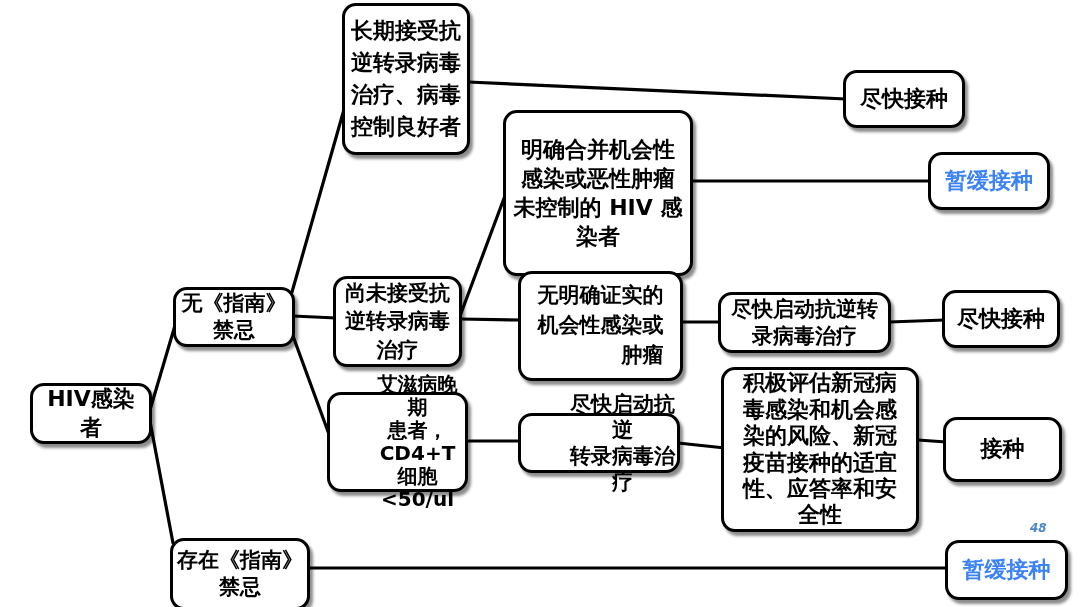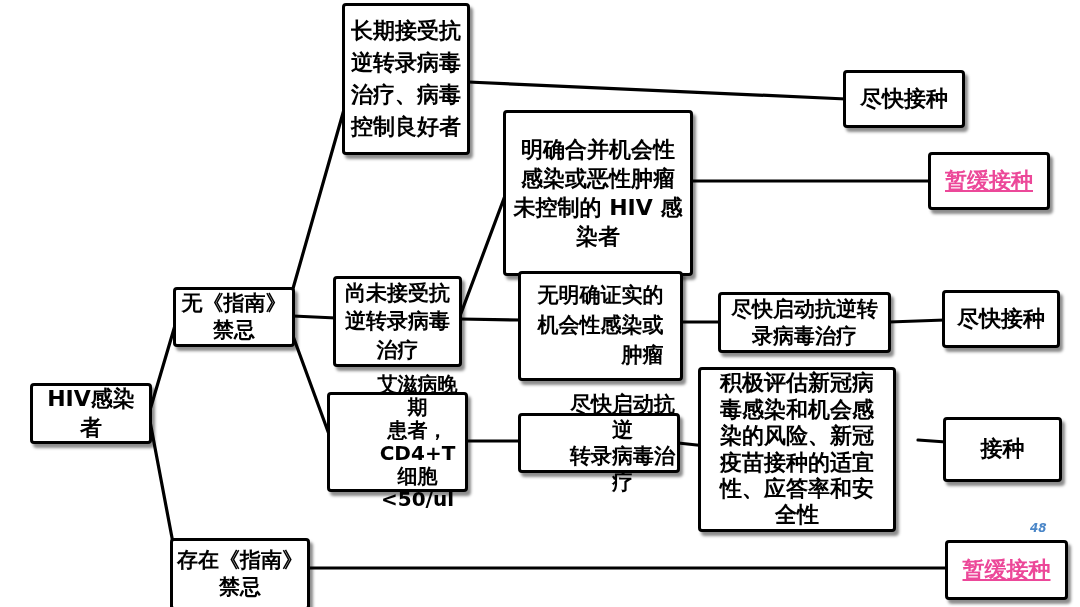--- a/index.html
+++ b/index.html
@@ -9,47 +9,47 @@
     background:#ffffff;
     overflow:hidden;
     font-family:"DejaVu Sans","Liberation Sans",sans-serif;
   }
   #connectors{position:absolute;left:0;top:0;width:1080px;height:607px;z-index:1;}
   .node{
     position:absolute;
     box-sizing:border-box;
     background:#ffffff;
     border:3.5px solid #000000;
-    border-radius:4px;
+    border-radius:14px;
     box-shadow:3px 4px 3px rgba(0,0,0,0.45);
     display:flex;align-items:center;justify-content:center;
     text-align:center;
     font-weight:bold;
     color:#000000;
     white-space:pre-line;
     line-height:1.3;
     z-index:2;
   }
-  .node.red{color:#ec4899;text-decoration:underline;}
+  .node.red{color:#3b82f6;}
   #page-number{
     position:absolute;left:1030px;top:521px;z-index:1;
     color:#4A86C8;font-size:12px;font-style:italic;font-weight:bold;
   }
   
   #n-hiv-root        {left:30px;  top:383px; width:122px; height:61px;  font-size:22px;}
   #n-no-contra       {left:173px; top:287px; width:122px; height:60px;  font-size:21px;}
   #n-has-contra      {left:170px; top:538px; width:140px; height:72px;  font-size:21px;}
   #n-long-art        {left:342px; top:3px;   width:128px; height:152px; font-size:22px; line-height:1.45;}
   #n-not-art         {left:333px; top:276px; width:129px; height:91px;  font-size:21px; line-height:1.35;}
   #n-late-aids       {left:327px; top:392px; width:141px; height:100px; font-size:20px; line-height:1.15;padding-left:40px;}
   #n-oi-tumor        {left:503px; top:110px; width:190px; height:166px; font-size:22px; line-height:1.32;}
   #n-no-oi           {left:518px; top:271px; width:165px; height:110px; font-size:21px; line-height:1.42;text-align:right;}
   #n-start-art-1     {left:718px; top:292px; width:173px; height:61px;  font-size:21px; line-height:1.25;}
   #n-start-art-2     {left:518px; top:413px; width:162px; height:60px;  font-size:21px; line-height:1.25;padding-left:47px;}
-  #n-evaluate        {left:698px; top:367px; width:198px; height:165px; font-size:22px; line-height:1.2;}
+  #n-evaluate        {left:721px; top:367px; width:198px; height:165px; font-size:22px; line-height:1.2;}
   #n-vaccinate-soon-1{left:843px; top:70px;  width:122px; height:58px;  font-size:22px;}
   #n-postpone-1      {left:928px; top:152px; width:122px; height:58px;  font-size:22px;}
   #n-vaccinate-soon-2{left:942px; top:290px; width:118px; height:58px;  font-size:22px;}
   #n-vaccinate       {left:943px; top:417px; width:119px; height:65px;  font-size:22px;}
   #n-postpone-2      {left:945px; top:540px; width:123px; height:60px;  font-size:22px;}
 </style>
 </head>
 <body>
 
 <div id="stage">

